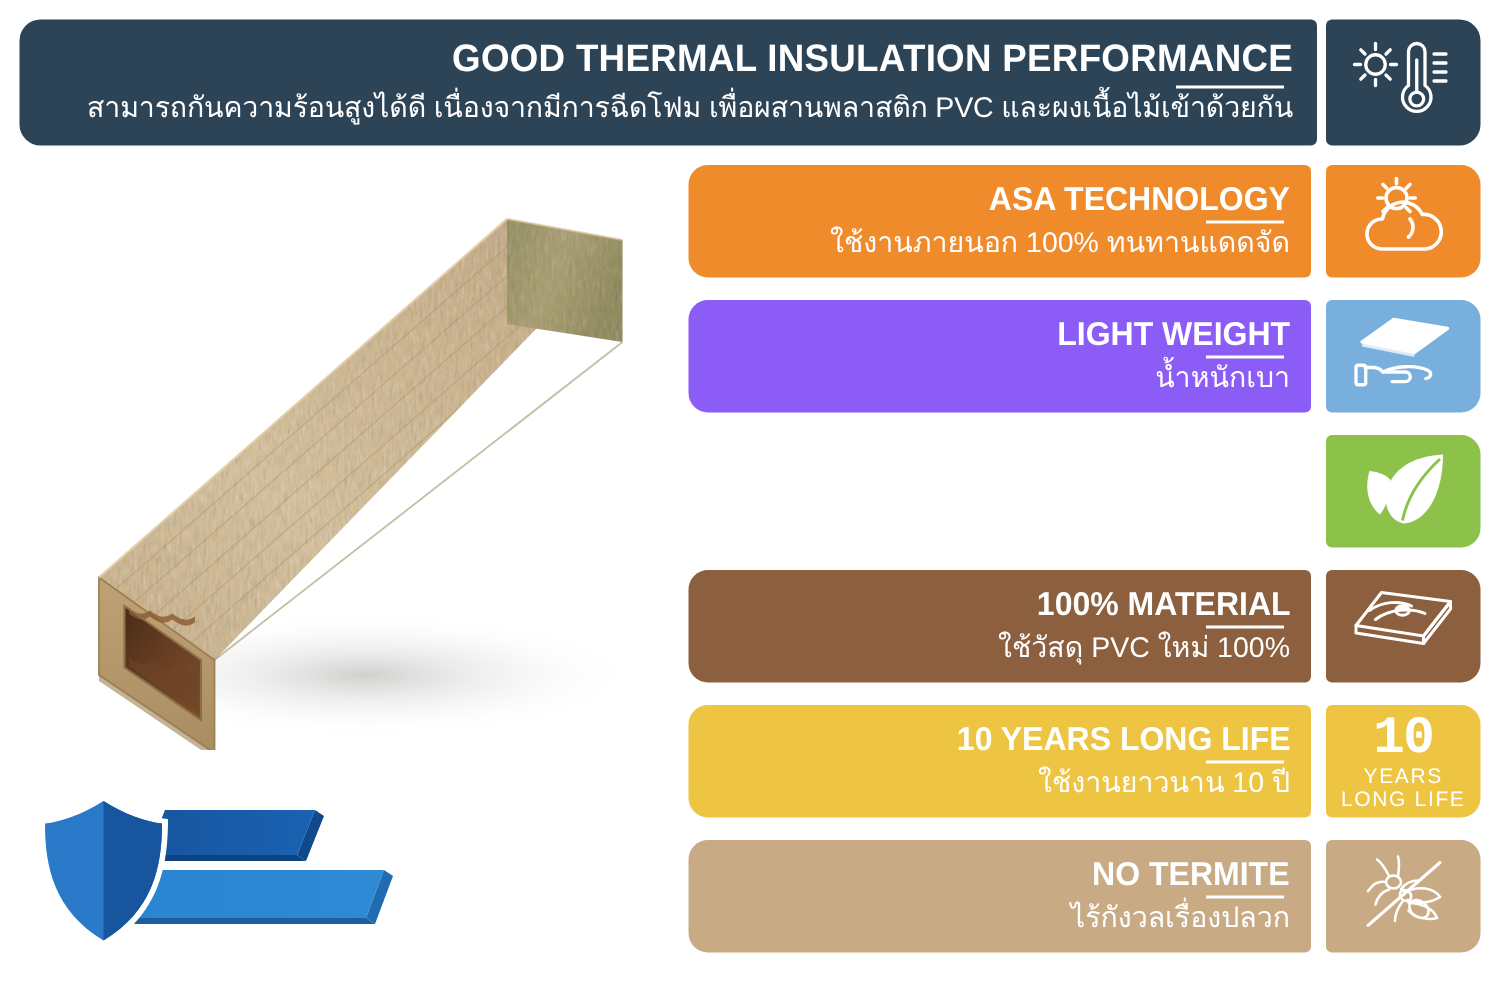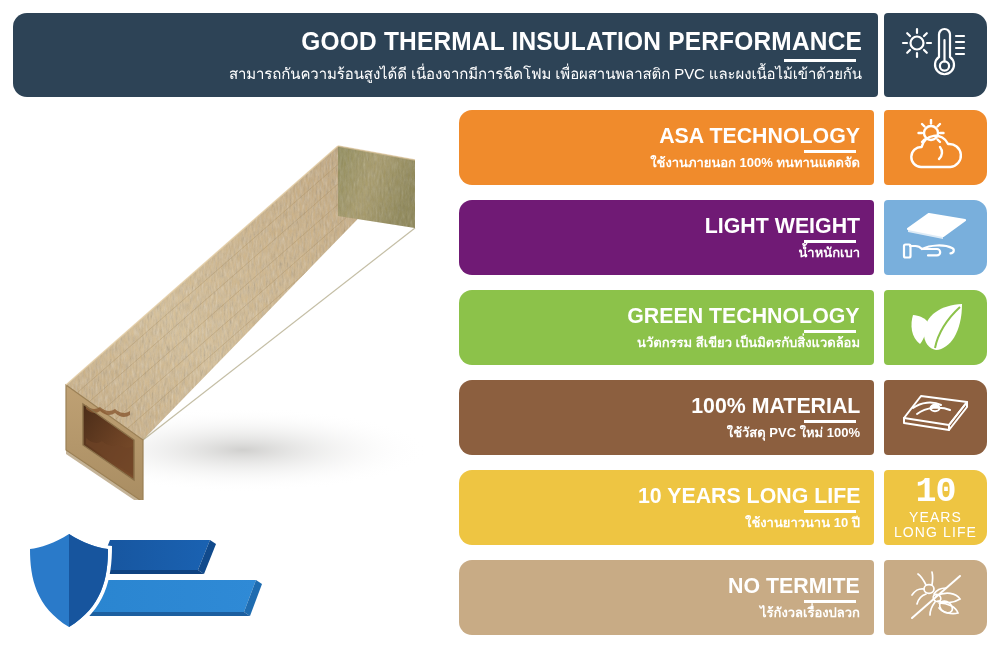--- a/index.html
+++ b/index.html
@@ -51,21 +51,21 @@
     white-space: nowrap;
   }
   .header-underline {
     width: 72px;
     height: 2.5px;
     background: #ffffff;
     margin: 4px 6px 3px 0;
   }
   .header-sub {
     color: #ffffff;
-    font-size: 15px;
+    font-size: 19px;
     font-weight: 400;
     line-height: 1.15;
     text-align: left;
     white-space: nowrap;
     letter-spacing: -0.1px;
   }
   .header-icon-panel {
     position: absolute;
     left: 871px;
     top: 0;
@@ -118,22 +118,22 @@
     transform-origin: right center;
   }
   .row-underline {
     width: 52px;
     height: 2.5px;
     background: #ffffff;
     margin: 3px 4px 3px 0;
   }
   .row-sub {
     color: #ffffff;
-    font-size: 13px;
-    font-weight: 700;
+    font-size: 19px;
+    font-weight: 400;
     line-height: 1.15;
     text-align: center;
     white-space: nowrap;
   }
   .row-icon-panel {
     position: absolute;
     left: 425px;
     top: 0;
     width: 103px;
     height: 75px;
@@ -244,45 +244,40 @@
             <line x1="19" y1="23" x2="21.5" y2="20.5"></line>
             <line x1="34.5" y1="7.5" x2="37" y2="5"></line>
             <path d="M18 48 a10 10 0 0 1 0.6 -20 a14 14 0 0 1 26.5 -3 a9.5 9.5 0 0 1 2.4 23 Z" fill="none" stroke-linejoin="round"></path>
             <path d="M37 28 a8.5 8.5 0 0 1 -1 12" fill="none"></path>
           </svg>
         </span>
       </div>
     </div>
 
     <div class="row">
-      <div class="row-body" style="background:#701a75;">
+      <div class="row-body" style="background:#8b5cf6;">
         <div class="row-title">LIGHT WEIGHT</div>
         <div class="row-underline"></div>
         <div class="row-sub">น้ำหนักเบา</div>
       </div>
       <div class="row-icon-panel" style="background:#79afdc;">
         <span>
           <svg width="70" height="52" viewBox="0 0 70 52" fill="none" stroke="#ffffff" stroke-width="2.2" stroke-linejoin="round">
             <polygon points="28,4 64,10 42,26 7,19" fill="#ffffff" stroke="none"></polygon>
             <polygon points="28,4 64,10 42,26 7,19" fill="none"></polygon>
             <path d="M7,19 L7,22 L42,29 L42,26" fill="#ffffff" stroke="none" opacity="0.75"></path>
             <path d="M9 36 h5 a9 9 0 0 1 7 3 h15 a3.2 3.2 0 0 1 0 6.4 h-9" fill="none" stroke-linecap="round"></path>
             <path d="M21 39 c8 -4 22 -5 30 -1 c3 1.5 2 5 -1.5 5.4" fill="none" stroke-linecap="round"></path>
             <rect x="3" y="34.5" width="6.5" height="13" rx="1.5" fill="none"></rect>
           </svg>
         </span>
       </div>
     </div>
 
     <div class="row">
-      <div class="row-body" style="background:#8cc24a;">
-        <div class="row-title">GREEN TECHNOLOGY</div>
-        <div class="row-underline"></div>
-        <div class="row-sub">นวัตกรรม สีเขียว เป็นมิตรกับสิ่งแวดล้อม</div>
-      </div>
       <div class="row-icon-panel" style="background:#8cc24a;">
         <span>
           <svg width="62" height="54" viewBox="0 0 62 54" fill="#ffffff">
             <path d="M57 5 C36 6 20 16 19 34 C18.5 43 24 50 31 51 C45 50 57 33 57 5 Z"></path>
             <path d="M8 16 C5 26 6 38 15 45 C19 40 23 30 22 22 C19.5 19 14 16.5 8 16 Z"></path>
             <path d="M55 8 C42 20 33 34 30 49" fill="none" stroke="#8cc24a" stroke-width="2"></path>
           </svg>
         </span>
       </div>
     </div>

